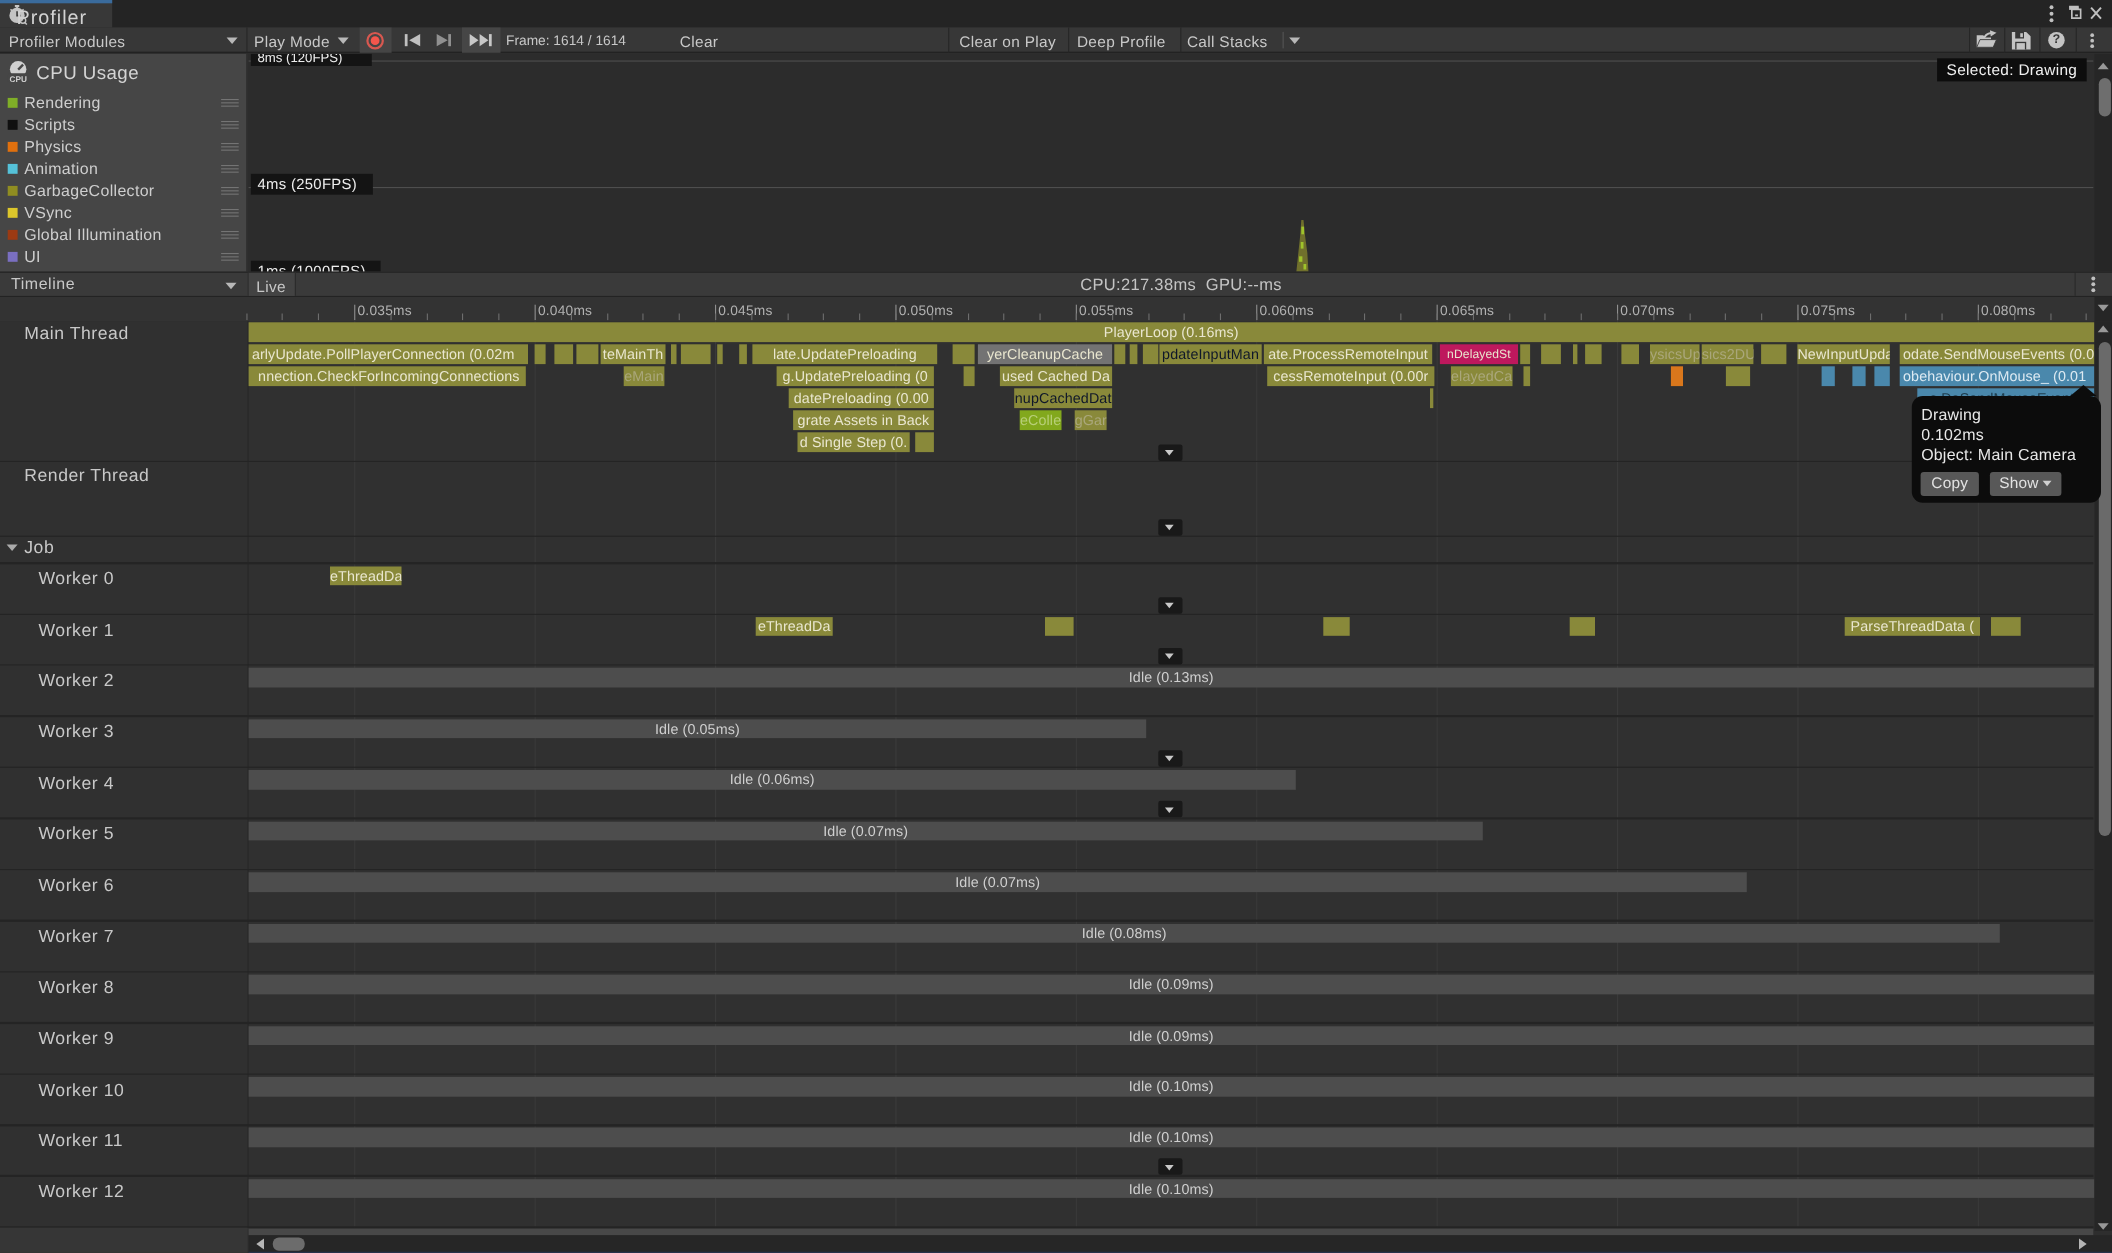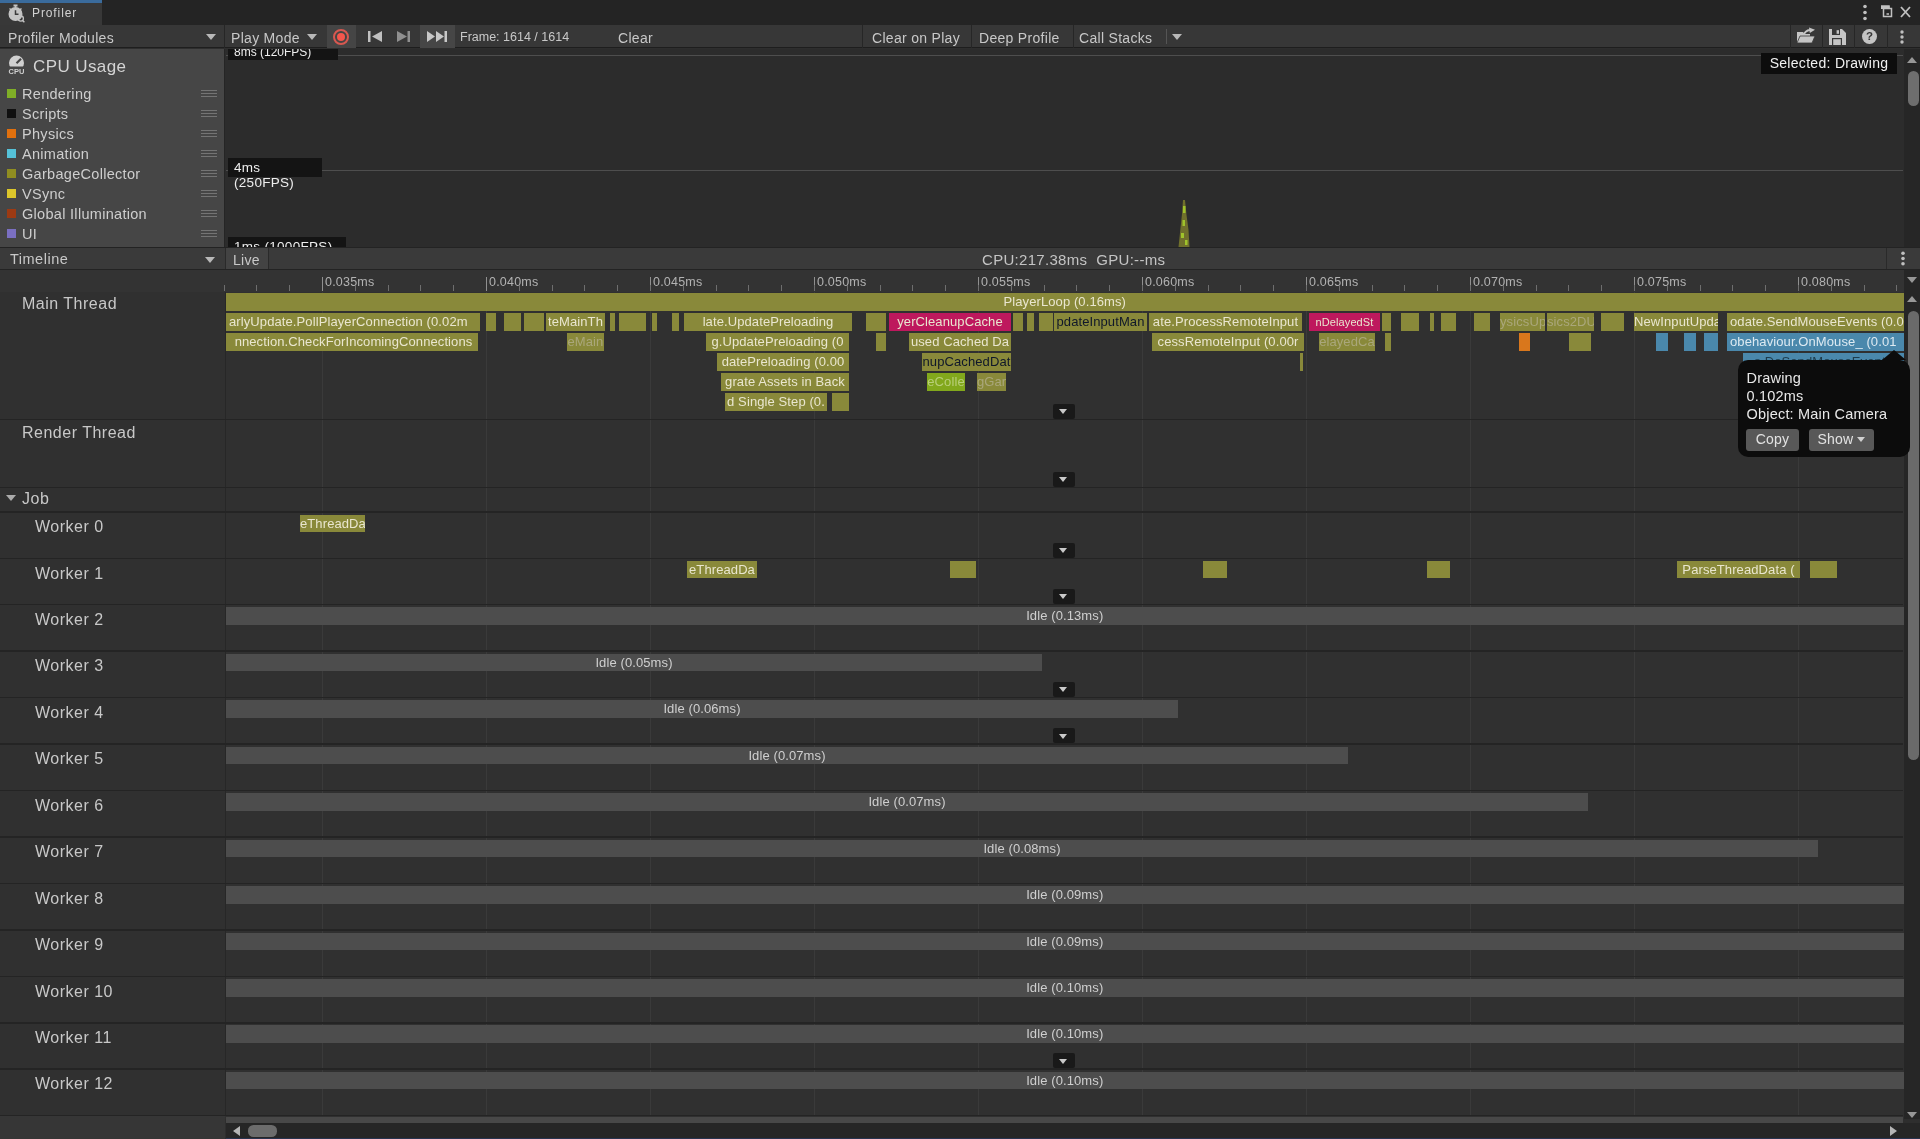--- a/index.html
+++ b/index.html
@@ -24,21 +24,21 @@
 <circle cx="9.5" cy="11" r="6.2" fill="#c4c4c4"></circle>
 <path d="M7.5 2.5h4" stroke-width="2"></path>
       <path d="M9.5 2.5v2"></path>
 <path d="M3.5 5.5l2 1.6" stroke-width="1.4"></path>
       <path d="M15.5 5.5l-2 1.6" stroke-width="1.4"></path>
 </g>
 <path d="M9.5 7.2v4h3" stroke="#3a3a3a" stroke-width="1.5" fill="none"></path>
 <circle cx="14.8" cy="15.6" r="2.6" fill="none" stroke="#c4c4c4" stroke-width="1.3"></circle>
 <path d="M16.6 17.5l1.8 1.8" stroke="#c4c4c4" stroke-width="1.4"></path>
 </svg>
-<div class="lbl" style="left:32px;top:5.5px;font-size:12px;letter-spacing:0.9px;color:#d2d2d2">Profiler</div>
+<div class="lbl" style="left:15px;top:5.5px;font-size:18px;letter-spacing:0.9px;color:#d2d2d2">Profiler</div>
 <svg class="a" style="left:1858px;top:4px" width="56" height="17" viewBox="0 0 56 17">
 <g fill="#c0c0c0">
       <circle cx="7" cy="2.5" r="1.8"></circle>
       <circle cx="7" cy="8.5" r="1.8"></circle>
       <circle cx="7" cy="14.5" r="1.8"></circle>
     </g>
 <g fill="none" stroke="#c0c0c0" stroke-width="1.5">
 <path d="M25.5 4.5h8v8h-8z"></path>
       <path d="M23 2h8v2.5M31 10h-2.5"></path>
 <rect x="23" y="2" width="8.5" height="3" fill="#c0c0c0" stroke="none"></rect>
@@ -160,21 +160,21 @@
 <svg class="a" style="left:1176px;top:200px" width="16" height="47" viewBox="0 0 16 47">
 <polygon points="7,0 9,0 10.5,15 12.5,30 13.5,47 2.5,47 4.5,28 6,14" fill="#70702c"></polygon>
 <rect x="7" y="6" width="2.5" height="7" fill="#9fc32b"></rect>
 <rect x="6.5" y="20" width="2.5" height="6" fill="#9fc32b"></rect>
 <rect x="5" y="33" width="3" height="5" fill="#9fc32b"></rect>
 <rect x="9" y="40" width="2.5" height="5" fill="#9fc32b"></rect>
 </svg>
 <div class="a" style="left:228px;top:49px;width:110px;height:11px;background:#141414;overflow:hidden">
     <div style="margin:-4px 0 0 6px;font-size:12px;line-height:15px;color:#eee;font-family:'Liberation Sans',sans-serif">8ms (120FPS)</div>
   </div>
-<div class="a" style="left:228px;top:157.5px;width:94px;height:19.5px;background:#141414">
+<div class="a" style="left:228px;top:157.5px;width:111px;height:19.5px;background:#141414">
     <div style="margin:2px 0 0 6px;font-size:13.5px;letter-spacing:0.3px;color:#eee">4ms (250FPS)</div>
   </div>
 <div class="a" style="left:228px;top:237px;width:118px;height:10px;background:#141414;overflow:hidden">
     <div style="margin:1.5px 0 0 6px;font-size:13.5px;letter-spacing:0.3px;color:#eee">1ms (1000FPS)</div>
   </div>
 <div class="a" style="left:1761px;top:53px;width:136px;height:20.5px;background:#0d0d0d;font-size:14px;letter-spacing:0.3px;color:#f0f0f0;text-align:center;line-height:20px">Selected: Drawing</div>
 <div class="a" style="left:1904px;top:49px;width:16px;height:198px;background:#262626"></div>
 <div class="a" style="left:1906.5px;top:57px;border:5.5px solid transparent;border-bottom:6px solid #989898;border-top:0"></div>
 <div class="a" style="left:1907.5px;top:70.5px;width:11px;height:35px;background:#6e6e6e;border-radius:5.5px"></div>
 <div class="a" style="left:0;top:247px;width:1920px;height:23px;background:#3a3a3a;border-top:1px solid #232323;border-bottom:1px solid #232323"></div>
@@ -315,21 +315,21 @@
 <div class="bar" style="left:486px;top:313px;width:10.0px;background:#89893a;color:#e9e6cf;font-size:13px;"></div>
 <div class="bar" style="left:504px;top:313px;width:17.0px;background:#89893a;color:#e9e6cf;font-size:13px;"></div>
 <div class="bar" style="left:524px;top:313px;width:20.0px;background:#89893a;color:#e9e6cf;font-size:13px;"></div>
 <div class="bar" style="left:546px;top:313px;width:59.0px;background:#89893a;color:#e9e6cf;font-size:13px;">teMainTh</div>
 <div class="bar" style="left:610px;top:313px;width:5.0px;background:#89893a;color:#e9e6cf;font-size:13px;"></div>
 <div class="bar" style="left:619px;top:313px;width:27.0px;background:#89893a;color:#e9e6cf;font-size:13px;"></div>
 <div class="bar" style="left:652px;top:313px;width:5.0px;background:#89893a;color:#e9e6cf;font-size:13px;"></div>
 <div class="bar" style="left:672px;top:313px;width:7.0px;background:#89893a;color:#e9e6cf;font-size:13px;"></div>
 <div class="bar" style="left:684px;top:313px;width:168.0px;background:#89893a;color:#e9e6cf;font-size:13px;">late.UpdatePreloading</div>
 <div class="bar" style="left:866px;top:313px;width:20.0px;background:#89893a;color:#e9e6cf;font-size:13px;"></div>
-<div class="bar" style="left:889px;top:313px;width:122.0px;background:#be185d;color:#e9e6cf;font-size:13px;">yerCleanupCache</div>
+<div class="bar" style="left:889px;top:313px;width:122.0px;background:#737373;color:#e9e6cf;font-size:13px;">yerCleanupCache</div>
 <div class="bar" style="left:1013px;top:313px;width:9.5px;background:#89893a;color:#e9e6cf;font-size:13px;"></div>
 <div class="bar" style="left:1027px;top:313px;width:7.0px;background:#89893a;color:#e9e6cf;font-size:13px;"></div>
 <div class="bar" style="left:1039px;top:313px;width:14.0px;background:#89893a;color:#e9e6cf;font-size:13px;"></div>
 <div class="bar" style="left:1054px;top:313px;width:93.0px;background:#89893a;color:#0f172a;font-size:13px;">pdateInputMan</div>
 <div class="bar" style="left:1149px;top:313px;width:153.0px;background:#89893a;color:#e9e6cf;font-size:13px;">ate.ProcessRemoteInput</div>
 <div class="bar" style="left:1309px;top:313px;width:71.0px;background:#be185d;color:#e9e6cf;font-size:11px;">nDelayedSt</div>
 <div class="bar" style="left:1382px;top:313px;width:9.0px;background:#89893a;color:#e9e6cf;font-size:13px;"></div>
 <div class="bar" style="left:1401px;top:313px;width:18.0px;background:#89893a;color:#e9e6cf;font-size:13px;"></div>
 <div class="bar" style="left:1430px;top:313px;width:4.0px;background:#89893a;color:#e9e6cf;font-size:13px;"></div>
 <div class="bar" style="left:1441px;top:313px;width:15.0px;background:#89893a;color:#e9e6cf;font-size:13px;"></div>

